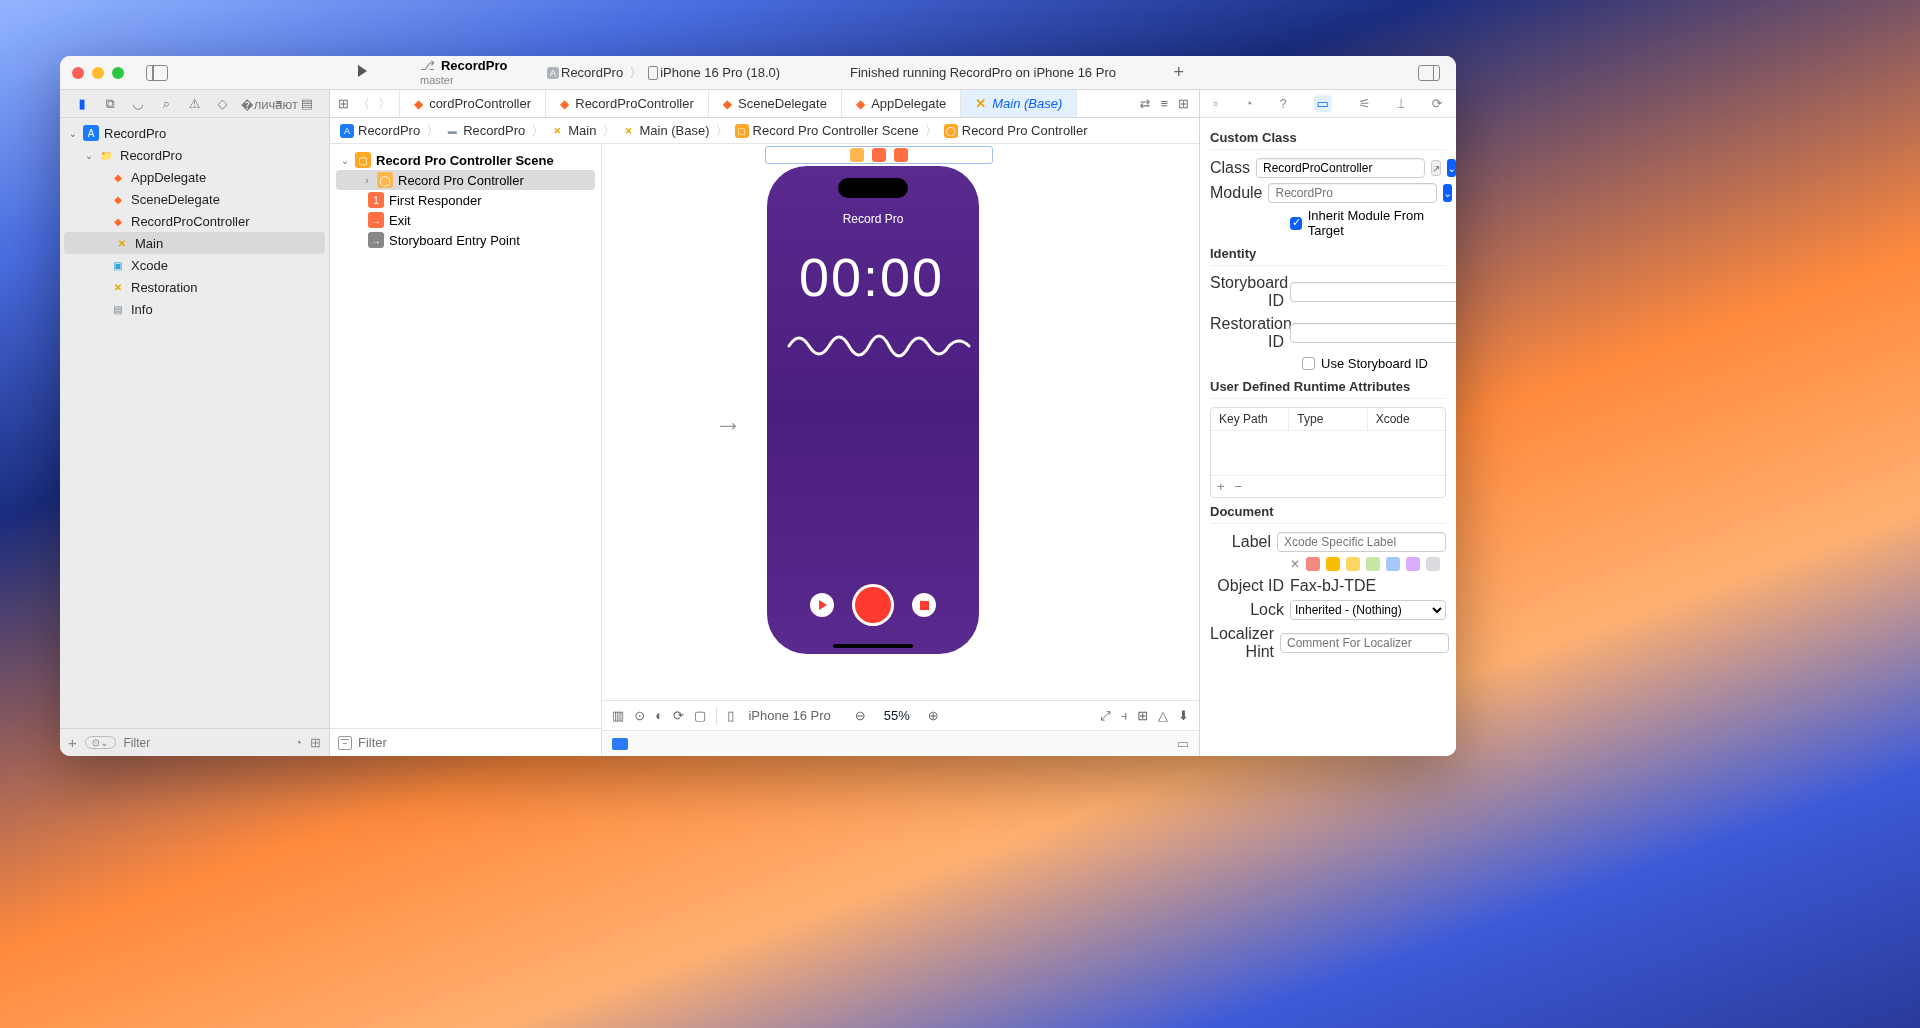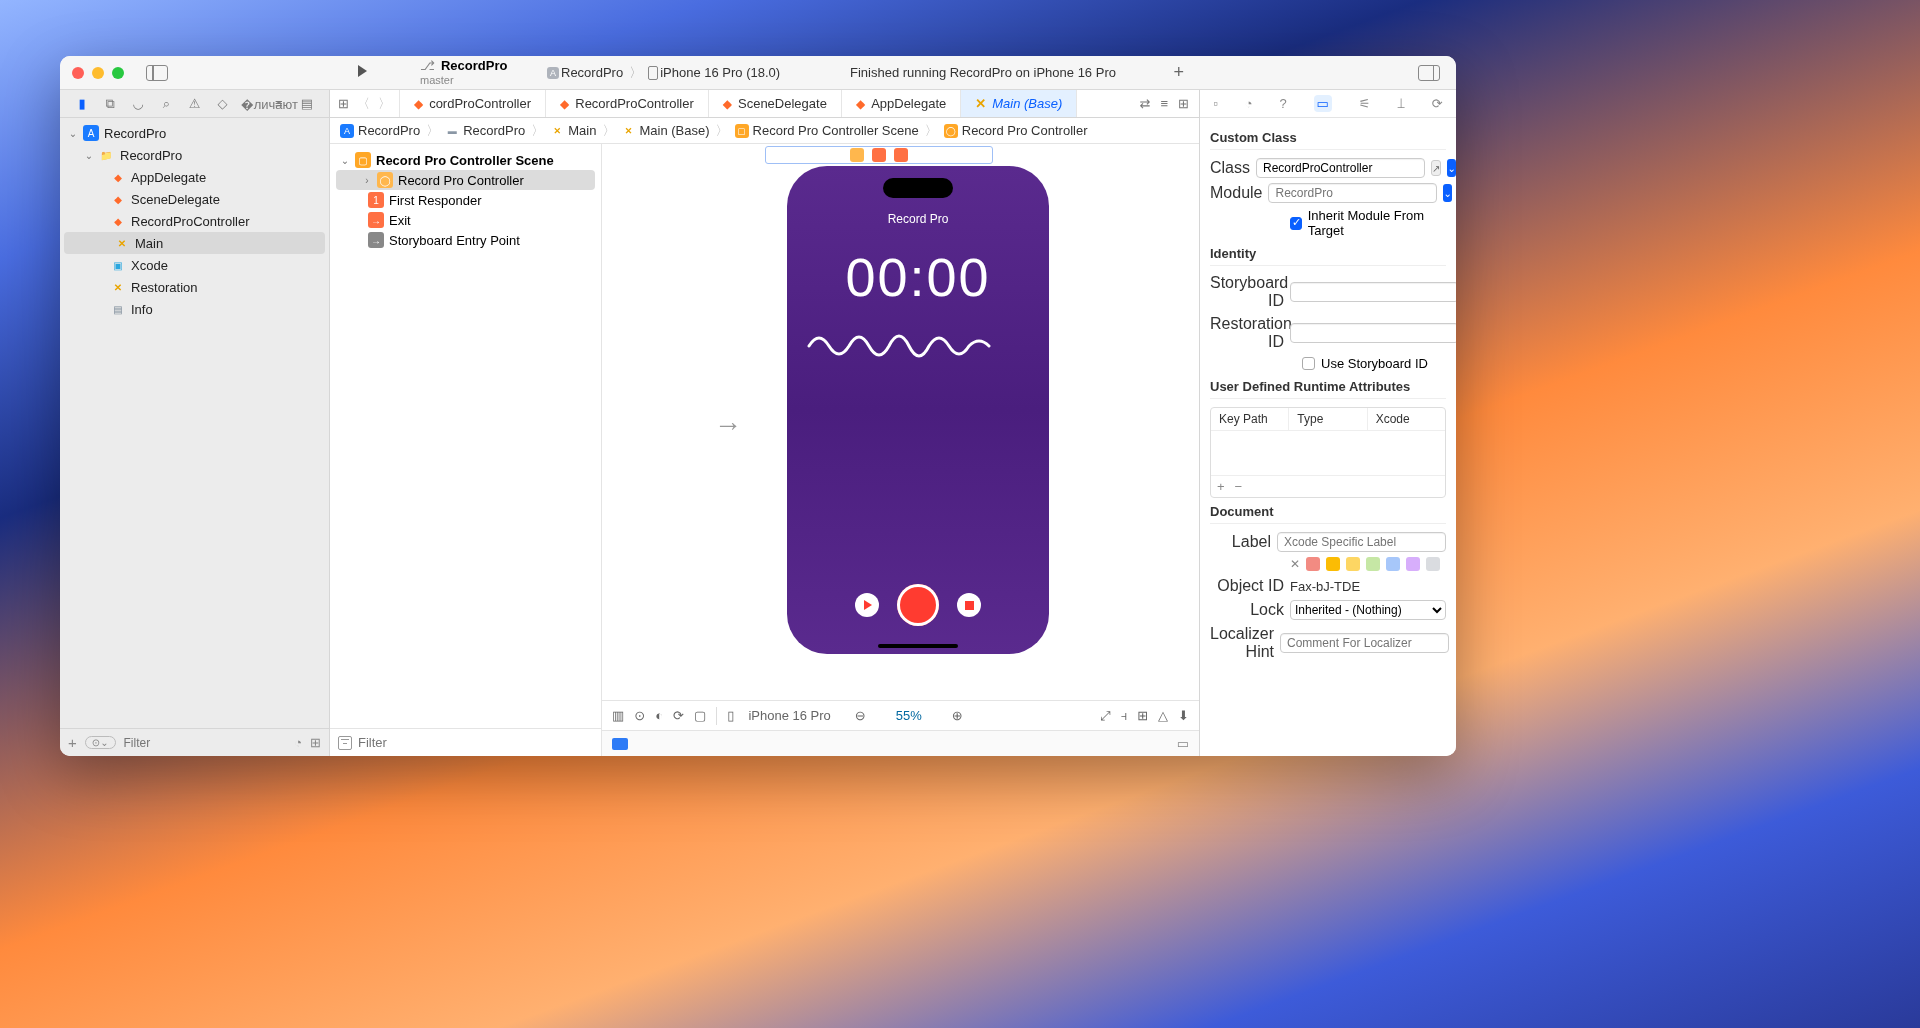--- a/index.html
+++ b/index.html
@@ -88,36 +88,36 @@
 .outline-bottom{height:28px;border-top:1px solid #e4e4e4;display:flex;align-items:center;padding:0 8px;gap:6px;color:#888;}
 .outline-bottom input{flex:1;border:none;outline:none;background:transparent;}
 .ofilter{width:14px;height:14px;border:1.3px solid #999;border-radius:2px;position:relative;}
 .ofilter::before{content:"";position:absolute;left:2px;right:2px;top:2px;height:1.3px;background:#999;}
 .ofilter::after{content:"";position:absolute;left:4px;right:4px;top:6px;height:1.3px;background:#999;}
 .canvas-wrap{flex:1;display:flex;flex-direction:column;}
 .canvas{flex:1;position:relative;background:#fff;overflow:hidden;}
 .entry-arrow{position:absolute;left:112px;top:262px;color:#999;font-size:28px;}
 .selbar{position:absolute;left:163px;top:2px;width:228px;height:18px;border:1px solid #9fbff6;border-radius:3px;display:flex;align-items:center;justify-content:center;gap:8px;}
 .selbar span{width:14px;height:14px;border-radius:3px;background:#ffb74d;}
-.phone{position:absolute;left:165px;top:22px;width:262px;height:488px;border-radius:40px;background:linear-gradient(180deg,#5a2a8e 0%,#4a1e7e 50%,#5a2a8e 100%);overflow:hidden;margin-left:20px;}
+.phone{position:absolute;left:165px;top:22px;width:212px;height:488px;border-radius:40px;background:linear-gradient(180deg,#5a2a8e 0%,#4a1e7e 50%,#5a2a8e 100%);overflow:hidden;}
 .phone .island{position:absolute;top:12px;left:50%;transform:translateX(-50%);width:70px;height:20px;background:#000;border-radius:12px;}
 .phone .ptitle{position:absolute;top:46px;width:100%;text-align:center;color:#fff;font-size:12px;}
-.phone .timer{position:absolute;top:80px;width:100%;text-align:center;color:#fff;font-size:54px;font-weight:300;letter-spacing:2px;}
+.phone .timer{position:absolute;top:80px;width:100%;color:#fff;font-size:54px;font-weight:300;letter-spacing:2px;padding-left:32px;}
 .phone .wave{position:absolute;top:160px;left:20px;right:20px;height:40px;}
 .phone .controls{position:absolute;bottom:28px;width:100%;display:flex;align-items:center;justify-content:center;gap:18px;}
 .ctrl{width:24px;height:24px;border-radius:50%;background:#fff;display:flex;align-items:center;justify-content:center;}
 .ctrl.rec{width:42px;height:42px;box-shadow:0 0 0 3px #fff inset;background:#ff3b30;}
 .ctrl .playg{width:0;height:0;border-left:8px solid #ff3b30;border-top:5px solid transparent;border-bottom:5px solid transparent;margin-left:2px;}
 .ctrl .stopg{width:9px;height:9px;background:#ff3b30;}
 .phone .homebar{position:absolute;bottom:6px;left:50%;transform:translateX(-50%);width:80px;height:4px;background:#000;border-radius:3px;}
 .canvas-bottom{height:30px;border-top:1px solid #e4e4e4;display:flex;align-items:center;padding:0 10px;gap:10px;color:#666;position:relative;}
 .canvas-bottom .grp{display:flex;gap:10px;align-items:center;}
 .canvas-bottom .sep{width:1px;height:18px;background:#ddd;}
 .canvas-bottom .dev{margin-left:4px;}
-.canvas-bottom .zoom{margin:0 20px;color:#0369a1;text-align:center;}
+.canvas-bottom .zoom{margin:0 8px;color:#0f172a;text-align:center;}
 .canvas-bottom .right-grp{position:absolute;right:10px;display:flex;gap:10px;align-items:center;}
 .dbgbar{height:26px;border-top:1px solid #e4e4e4;background:#fafafa;display:flex;align-items:center;padding:0 10px;color:#2d7bf6;}
 .dbgbar .blue-sq{width:16px;height:12px;background:#2d7bf6;border-radius:2px;}
 .dbgbar .ricon{margin-left:auto;color:#888;}
 
 .inspector{width:256px;background:#fff;display:flex;flex-direction:column;}
 .insp-tabs{height:28px;border-bottom:1px solid #e4e4e4;display:flex;align-items:center;justify-content:space-around;color:#8a8a8a;}
 .insp-tabs span.active{color:#0a60ff;background:#e3f0ff;border-radius:4px;padding:1px 3px;}
 .insp-body{flex:1;overflow:auto;padding:6px 10px;}
 .section-h{font-weight:600;color:#333;margin:6px 0 8px;border-bottom:1px solid #eee;padding-bottom:4px;}
@@ -135,21 +135,21 @@
 .cb.checked::after{content:"✓";position:absolute;top:-2px;left:1px;color:#fff;font-size:11px;}
 .rt-table{border:1px solid #ddd;border-radius:4px;margin-bottom:4px;}
 .rt-head{display:flex;border-bottom:1px solid #eee;}
 .rt-head span{flex:1;padding:4px 8px;font-size:12px;color:#333;border-right:1px solid #eee;}
 .rt-head span:last-child{border-right:none;}
 .rt-body{height:44px;}
 .rt-foot{display:flex;gap:10px;padding:3px 6px;color:#888;border-top:1px solid #eee;}
 .swatches{display:flex;gap:6px;align-items:center;margin-left:80px;margin-bottom:6px;}
 .swatches .x{color:#888;font-size:12px;}
 .swatches span.sw{width:14px;height:14px;border-radius:3px;}
-.frow .static{flex:1;font-size:13px;color:#333;}
+.frow .static{flex:1;font-size:16px;color:#333;}
 .gray-icon{color:#888;}
 </style>
 </head>
 <body>
 
 <div class="window">
 
   <div class="titlebar">
     <div class="titlebar-left">
       <div class="traffic">

